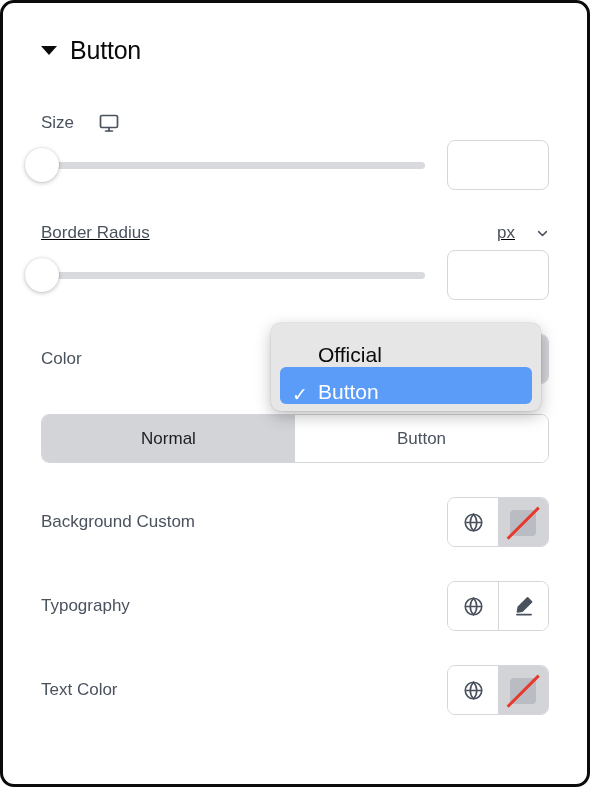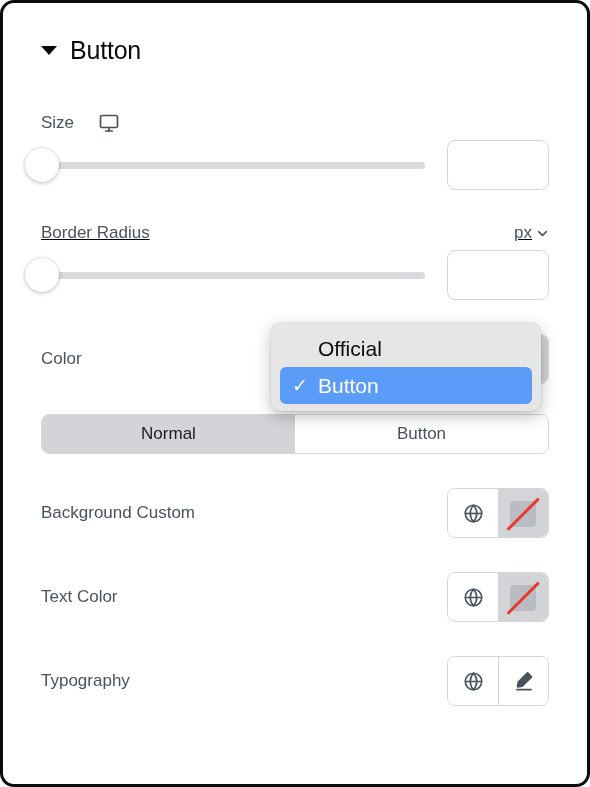--- a/index.html
+++ b/index.html
@@ -102,21 +102,21 @@
     color: #4a525e;
     text-align: center;
     outline: none;
   }
 
   
   .br-row { margin-top: 26px; height: 26px; text-decoration: underline; }
   .unit {
     display: flex;
     align-items: center;
-    gap: 4px;
+    gap: 21px;
     font-size: 17px;
     color: #4a525e;
   }
 
   
   .color-row { margin-top: 30px; height: 50px; }
   .ctl-group {
     position: absolute;
     right: 38px;
     display: flex;
@@ -152,21 +152,21 @@
     left: 50%; top: 50%;
     width: 2.5px; height: 44px;
     background: #e8392f;
     transform: translate(-50%,-50%) rotate(45deg);
   }
 
   
   .tabs {
     margin: 30px 38px 0 38px;
     display: flex;
-    height: 40px;
+    height: 49px;
     border: 1px solid #d4d6da;
     border-radius: 8px;
     overflow: hidden;
   }
   .tab {
     flex: 1 1 50%;
     display: flex;
     align-items: center;
     justify-content: center;
     font-size: 17px;
@@ -198,21 +198,21 @@
     background: #e6e6e6;
     border-radius: 9px;
     padding: 7px 9px;
     box-shadow: 0 5px 16px rgba(0,0,0,0.26), 0 0 0 0.5px rgba(0,0,0,0.10);
     z-index: 40;
   }
   .popup-item {
     position: relative;
     height: 37px;
     display: flex;
-    align-items: center;
+    align-items: flex-end;
     padding-left: 38px;
     font-size: 21px;
     color: #0b0b0d;
     border-radius: 6px;
     white-space: nowrap;
   }
   .popup-item.selected {
     background: #5a9cf8;
     color: #ffffff;
   }
@@ -305,51 +305,51 @@
         </svg>
       </div>
       <div class="nocolor">
         <span class="sq"></span>
         <span class="slash"></span>
       </div>
     </div>
   </div>
 
   <div class="opt-row">
-    <span class="label">Text Color</span>
+    <span class="label">Typography</span>
     <div class="ctl-group">
       <div class="ctl-cell">
         <svg width="23" height="23" viewBox="0 0 24 24" fill="none">
           <circle cx="12" cy="12" r="8.6" stroke="#4a525e" stroke-width="1.7"></circle>
           <path d="M3.4 12h17.2" stroke="#4a525e" stroke-width="1.7"></path>
           <path d="M12 3.4c2.3 2.4 3.4 5.4 3.4 8.6s-1.1 6.2-3.4 8.6c-2.3-2.4-3.4-5.4-3.4-8.6S9.7 5.8 12 3.4z" stroke="#4a525e" stroke-width="1.7"></path>
         </svg>
       </div>
-      <div class="nocolor">
-        <span class="sq"></span>
-        <span class="slash"></span>
+      <div class="ctl-cell">
+        <svg width="24" height="24" viewBox="0 0 24 24" fill="none">
+          <path d="M15.6 3.9l3.9 3.9-9.3 9.3-4.6.7.7-4.6 9.3-9.3z" stroke="#4a525e" stroke-width="1.8" stroke-linejoin="round" fill="#4a525e"></path>
+          <path d="M5 20.6h14" stroke="#4a525e" stroke-width="1.9" stroke-linecap="round"></path>
+        </svg>
       </div>
     </div>
   </div>
 
   <div class="opt-row">
-    <span class="label">Typography</span>
+    <span class="label">Text Color</span>
     <div class="ctl-group">
       <div class="ctl-cell">
         <svg width="23" height="23" viewBox="0 0 24 24" fill="none">
           <circle cx="12" cy="12" r="8.6" stroke="#4a525e" stroke-width="1.7"></circle>
           <path d="M3.4 12h17.2" stroke="#4a525e" stroke-width="1.7"></path>
           <path d="M12 3.4c2.3 2.4 3.4 5.4 3.4 8.6s-1.1 6.2-3.4 8.6c-2.3-2.4-3.4-5.4-3.4-8.6S9.7 5.8 12 3.4z" stroke="#4a525e" stroke-width="1.7"></path>
         </svg>
       </div>
-      <div class="ctl-cell">
-        <svg width="24" height="24" viewBox="0 0 24 24" fill="none">
-          <path d="M15.6 3.9l3.9 3.9-9.3 9.3-4.6.7.7-4.6 9.3-9.3z" stroke="#4a525e" stroke-width="1.8" stroke-linejoin="round" fill="#4a525e"></path>
-          <path d="M5 20.6h14" stroke="#4a525e" stroke-width="1.9" stroke-linecap="round"></path>
-        </svg>
+      <div class="nocolor">
+        <span class="sq"></span>
+        <span class="slash"></span>
       </div>
     </div>
   </div>
 
   <div class="popup">
     <div class="popup-item">
       <span>Official</span>
     </div>
     <div class="popup-item selected">
       <span class="popup-check">✓</span>

